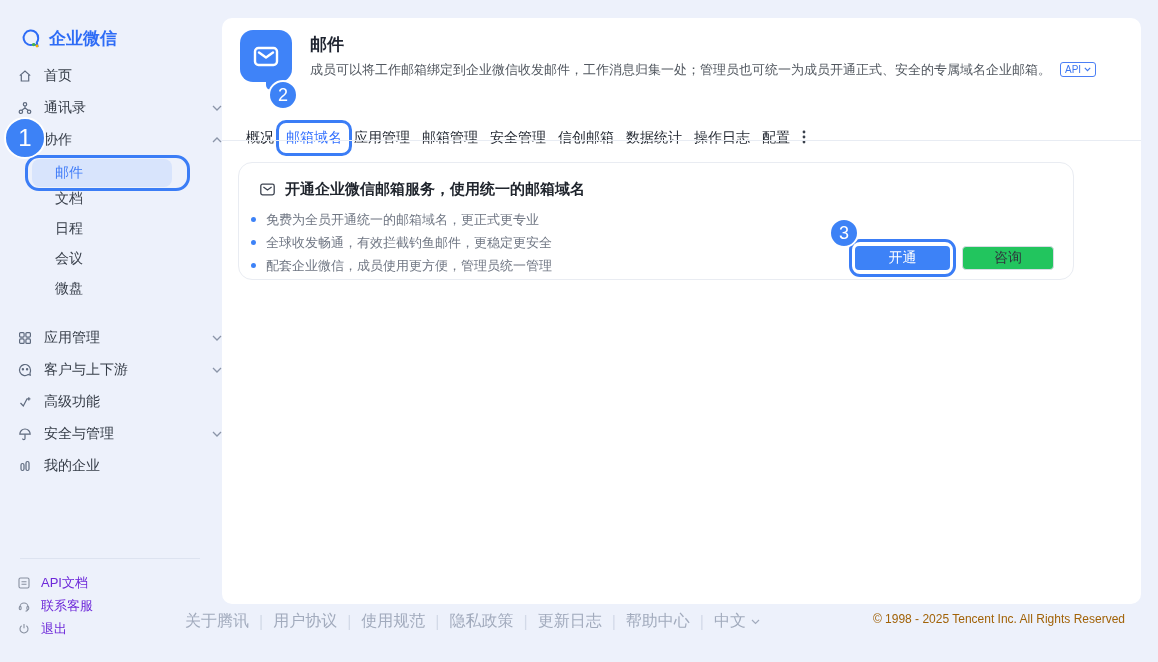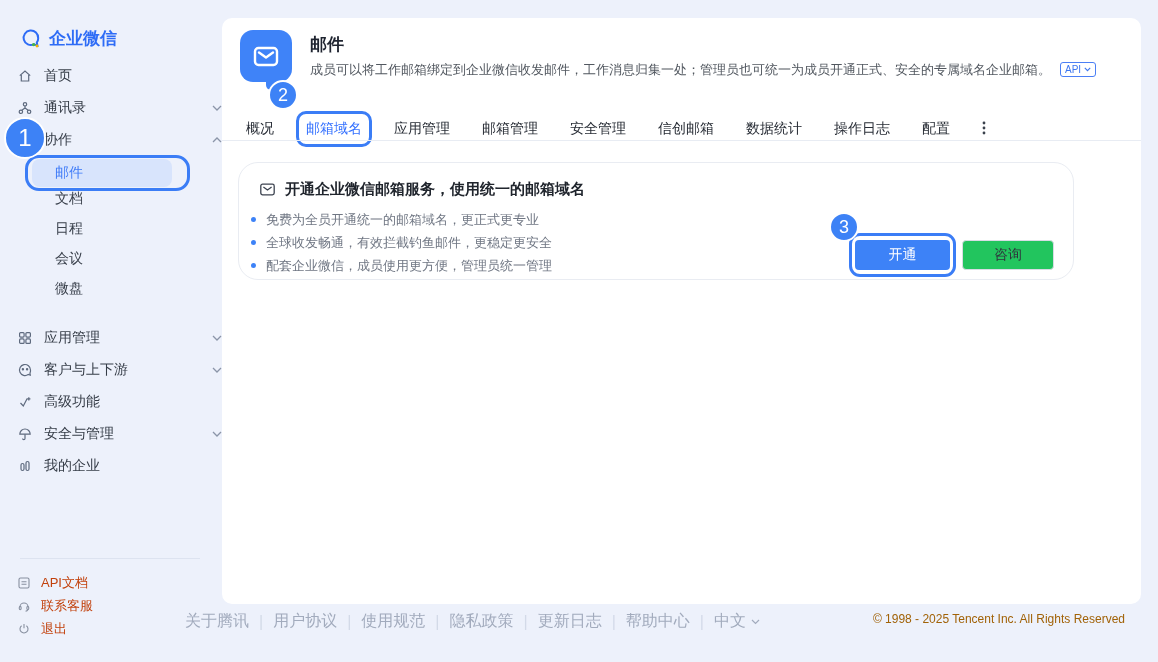--- a/index.html
+++ b/index.html
@@ -23,21 +23,21 @@
   .sub-item { display:flex; align-items:flex-start; height:30px; padding-left:55px;
               font-size:14px; color:#3a414c; cursor:pointer; }
   .mail-wrap { position:relative; height:32px; margin:1px 0; }
   .mail-pill { position:absolute; left:32px; top:2px; width:140px; height:28px;
                background:#d8e4fc; border-radius:8px; color:#3f7bf8;
                font-size:14px; display:flex; align-items:center; padding-left:23px; cursor:pointer; }
   .gap-group { margin-top:12px; }
   .side-bottom { position:absolute; left:0; bottom:22px; width:222px; }
   .side-divider { height:1px; background:#dde3f0; margin:0 22px 12px 20px; }
   .side-foot-item { display:flex; align-items:center; height:23px; padding:0 17px;
-                    font-size:13px; color:#c2410c; cursor:pointer; }
+                    font-size:13px; color:#6d28d9; cursor:pointer; }
   .side-foot-item .mi { width:14px; height:14px; margin-right:10px; flex:0 0 14px; }
   
   .ann-ring { position:absolute; border:3px solid #3b7df6; border-radius:14px; pointer-events:none; }
   .ann-badge { position:absolute; background:#3d82f6; border:2px solid #fff; border-radius:50%;
                color:#fff; display:flex; align-items:center; justify-content:center;
                font-weight:400; z-index:9; pointer-events:none; }
   .badge-1 { left:4px; top:117px; width:42px; height:42px; font-size:24px; }
   .badge-2 { left:46px; top:62px; width:30px; height:30px; font-size:18px; }
   .badge-3 { left:-26px; top:-28px; width:30px; height:30px; font-size:18px; }
   
@@ -46,37 +46,37 @@
   .app-icon { position:absolute; left:18px; top:12px; width:52px; height:52px;
               background:#3f83f8; border-radius:13px; display:flex; align-items:center;
               justify-content:center; z-index:2; }
   .app-icon-tail { position:absolute; left:44px; top:56px; width:18px; height:16px;
                    background:#3f83f8; border-radius:5px; z-index:1; }
   .app-title { position:absolute; left:88px; top:15px; font-size:17px; font-weight:bold; color:#1f2430; }
   .app-desc { position:absolute; left:88px; top:43px; font-size:13px; color:#51575f; white-space:nowrap; }
   .api-badge { display:inline-flex; align-items:center; gap:3px; margin-left:9px;
                border:1px solid #4b7ff5; color:#3d76f0; border-radius:3px;
                font-size:10px; padding:1px 4px; vertical-align:1px; cursor:pointer; }
-  .tabs { position:absolute; left:24px; top:100px; display:flex; gap:32px; font-size:14px;
+  .tabs { position:absolute; left:24px; top:109px; display:flex; gap:12px; font-size:14px;
           color:#272c35; align-items:center; }
   .tab { cursor:pointer; line-height:20px; white-space:nowrap; }
   .tab-active-wrap { position:relative; }
   .tab-active { color:#3370ff; }
   .tab-ring { left:-10px; right:-10px; top:-7px; bottom:-9px; border-radius:10px; }
   .tabs-divider { position:absolute; left:0; right:0; top:122px; height:1px; background:#e8ecf3; }
   
   .card { position:absolute; left:16px; top:144px; width:836px; height:118px;
-          border:1px solid #e9ecf2; border-radius:20px; background:#fff; }
+          border:1px solid #e9ecf2; border-radius:14px; background:#fff; }
   .card-head { position:absolute; left:20px; top:17px; display:flex; align-items:center; gap:9px; }
   .card-title { font-size:15px; font-weight:bold; color:#20252d; }
   .bullets { position:absolute; left:12px; top:45px; list-style:none; }
   .bullet { display:flex; align-items:center; height:23px; font-size:13px; color:#6f7683; }
   .dot { width:5px; height:5px; border-radius:50%; background:#3d82f7; margin-right:10px; flex:0 0 5px; }
   .actions { position:absolute; right:19px; bottom:9px; display:flex; gap:12px; align-items:center; }
-  .btn { height:30px; border-radius:4px; font-size:14px; display:flex; align-items:center;
+  .btn { height:24px; border-radius:4px; font-size:14px; display:flex; align-items:center;
          justify-content:center; cursor:pointer; font-family:inherit; }
   .btn-primary-wrap { position:relative; }
   .btn-primary { width:95px; background:#3d82f7; color:#fff; border:none; }
   .btn-ring { inset:-7px -6px; border-radius:11px; }
   .btn-secondary { width:92px; background:#22c55e; color:#2f353d; border:1px solid #d8dce4; }
   
   .page-footer { position:absolute; left:185px; top:611px; display:flex; align-items:center;
                  font-size:16px; color:#a2abbd; }
   .pf-link { cursor:pointer; }
   .pf-sep { color:#d3dae8; margin:0 10px; }

